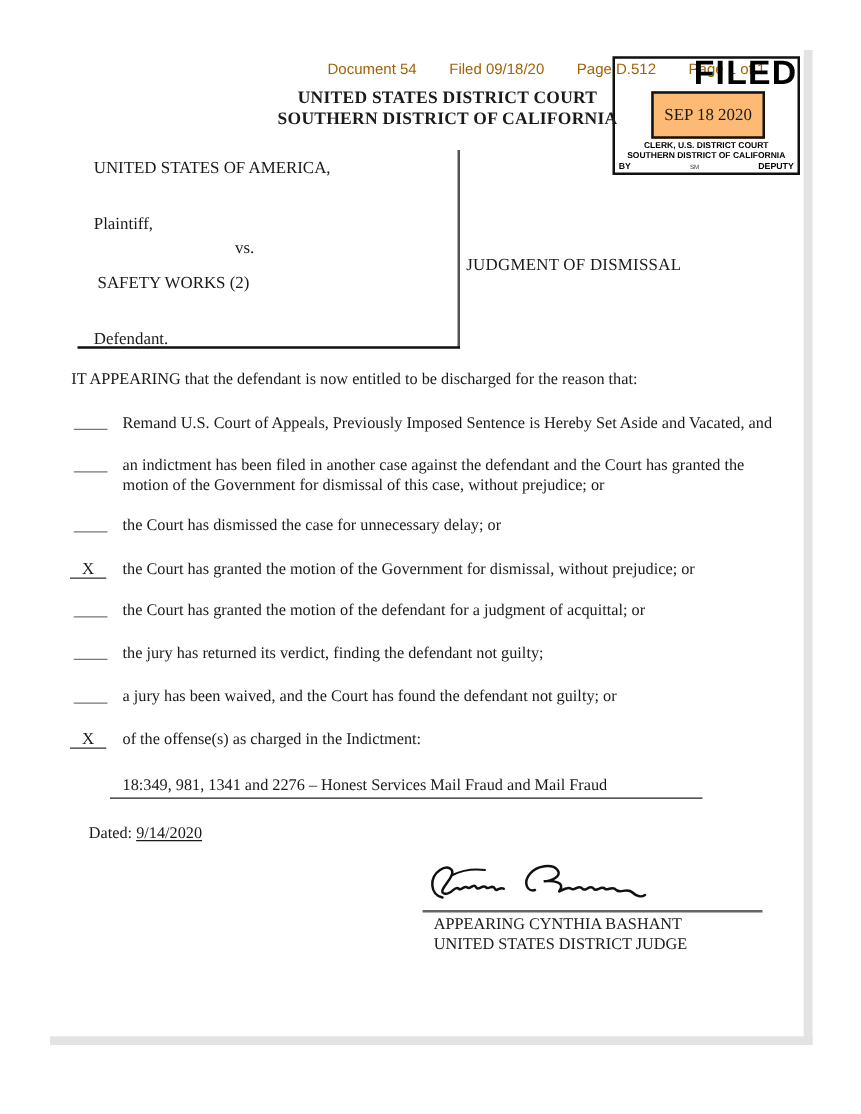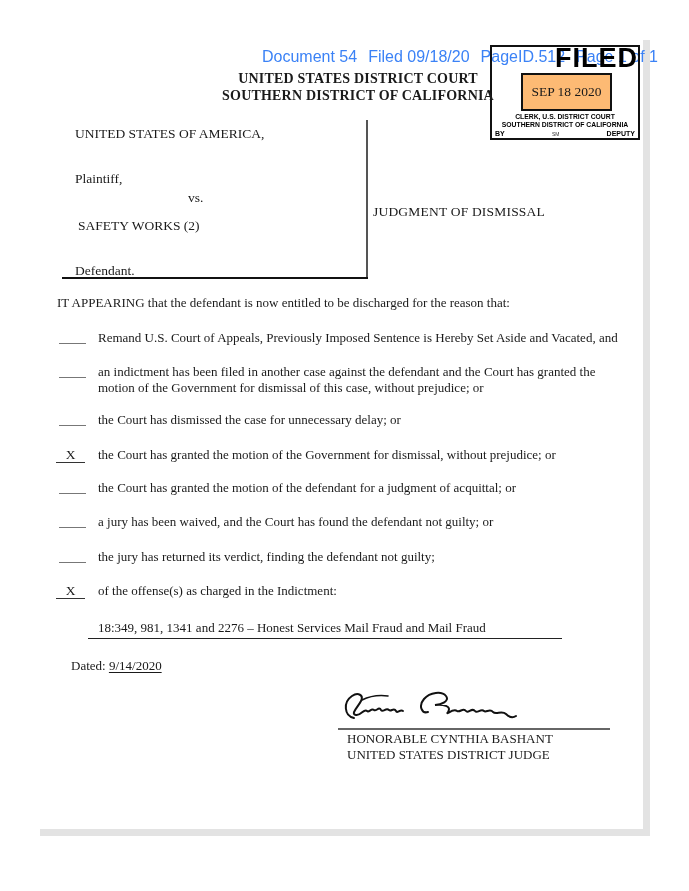--- a/index.html
+++ b/index.html
@@ -7,22 +7,22 @@
     width:689px;height:891px;background:#ffffff;position:relative;
     font-family:"Liberation Serif", serif;color:#1a1a1a;overflow:hidden;
   }
   .abs{position:absolute;}
 
   
   .shadow-right{left:643px;top:40px;width:7px;height:796px;background:#e3e3e3;}
   .shadow-bottom{left:40px;top:829px;width:610px;height:7px;background:#e3e3e3;}
 
   
-  .ecf-header{left:262px;top:48px;display:flex;gap:11px;
-    font-family:"Liberation Sans", sans-serif;font-size:16px;color:#3b82f6;white-space:nowrap;}
+  .ecf-header{left:262px;top:48px;display:flex;gap:26px;
+    font-family:"Liberation Sans", sans-serif;font-size:12px;color:#a16207;white-space:nowrap;}
 
   
   .stamp{left:490px;top:45px;width:146px;height:91px;border:2px solid #111;background:transparent;}
   .stamp-filed{position:absolute;left:0;right:0;top:-4px;text-align:right;
     font-family:"Liberation Sans", sans-serif;font-weight:900;font-size:27px;letter-spacing:1px;color:#000;}
   .stamp-datebox{position:absolute;left:29px;top:26px;width:87px;height:34px;border:2px solid #111;
     display:flex;align-items:center;justify-content:center;font-size:13.5px;background:#fdba74;}
   .stamp-clerk{position:absolute;left:0;right:0;top:66px;text-align:center;
     font-family:"Liberation Sans", sans-serif;font-weight:bold;font-size:6.8px;line-height:7.6px;color:#000;}
   .stamp-byrow{position:absolute;left:3px;right:3px;bottom:1px;display:flex;
@@ -144,28 +144,28 @@
     <div class="marker-col">
       <span class="marker-blank"></span>
     </div>
     <div class="reason-text">the Court has granted the motion of the defendant for a judgment of acquittal; or</div>
   </div>
 
   <div class="reason-row">
     <div class="marker-col">
       <span class="marker-blank"></span>
     </div>
-    <div class="reason-text">a jury has been waived, and the Court has found the defendant not guilty; or</div>
+    <div class="reason-text">the jury has returned its verdict, finding the defendant not guilty;</div>
   </div>
 
   <div class="reason-row">
     <div class="marker-col">
       <span class="marker-blank"></span>
     </div>
-    <div class="reason-text">the jury has returned its verdict, finding the defendant not guilty;</div>
+    <div class="reason-text">a jury has been waived, and the Court has found the defendant not guilty; or</div>
   </div>
 
   <div class="reason-row">
     <div class="marker-col">
       <span class="marker-blank checked">X</span>
     </div>
     <div class="reason-text">of the offense(s) as charged in the Indictment:</div>
   </div>
 </div>
   <div class="offense-line">18:349, 981, 1341 and 2276 – Honest Services Mail Fraud and Mail Fraud</div>
@@ -176,16 +176,16 @@
 </div>
 
 <div class="abs sig-block">
   <svg class="sig-svg" width="180" height="42" viewBox="0 0 180 42" fill="none">
     <path d="M14 30 C 4 28, 3 14, 12 8 C 18 4, 24 7, 21 13 C 18 19, 10 26, 16 27 C 21 28, 24 20, 27 23 C 29 25, 31 20, 34 22 C 36 24, 39 18, 41 22 C 43 25, 46 19, 49 22 C 51 24, 54 19, 56 23 C 57 26, 60 21, 63 23" stroke="#111" stroke-width="2" stroke-linecap="round"></path>
     <path d="M22 12 C 30 8, 40 7, 48 8" stroke="#111" stroke-width="1.6" stroke-linecap="round"></path>
     <path d="M88 24 C 82 26, 78 18, 84 11 C 90 4, 102 3, 106 8 C 110 13, 101 17, 95 17 C 103 16, 112 18, 108 24 C 105 28, 113 20, 117 23 C 120 25, 123 19, 126 23 C 128 26, 132 19, 135 23 C 137 26, 141 20, 144 23 C 146 25, 150 20, 153 24 C 156 27, 162 22, 166 26 C 169 29, 173 30, 176 28" stroke="#111" stroke-width="2" stroke-linecap="round"></path>
   </svg>
   <div class="sig-line"></div>
   <div class="sig-names">
-    <div>HONORABLE CYNTHIA BASHANT</div>
+    <div>APPEARING CYNTHIA BASHANT</div>
     <div>UNITED STATES DISTRICT JUDGE</div>
   </div>
 </div>
 
 </body></html>

